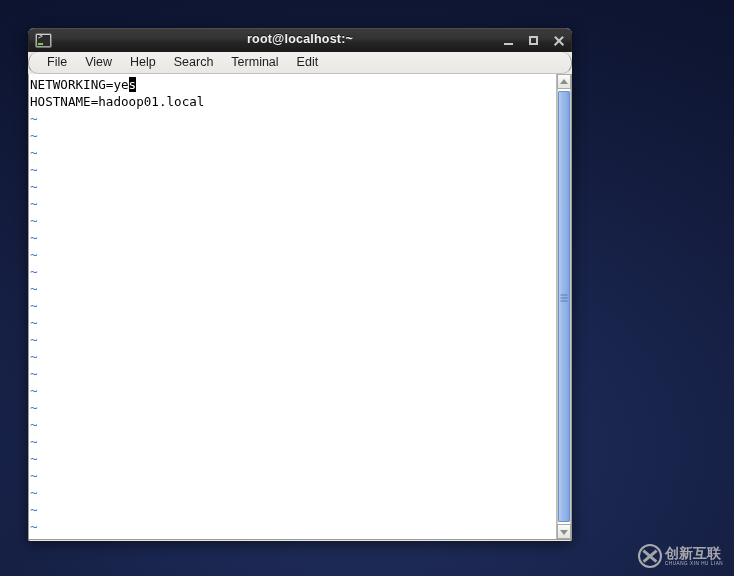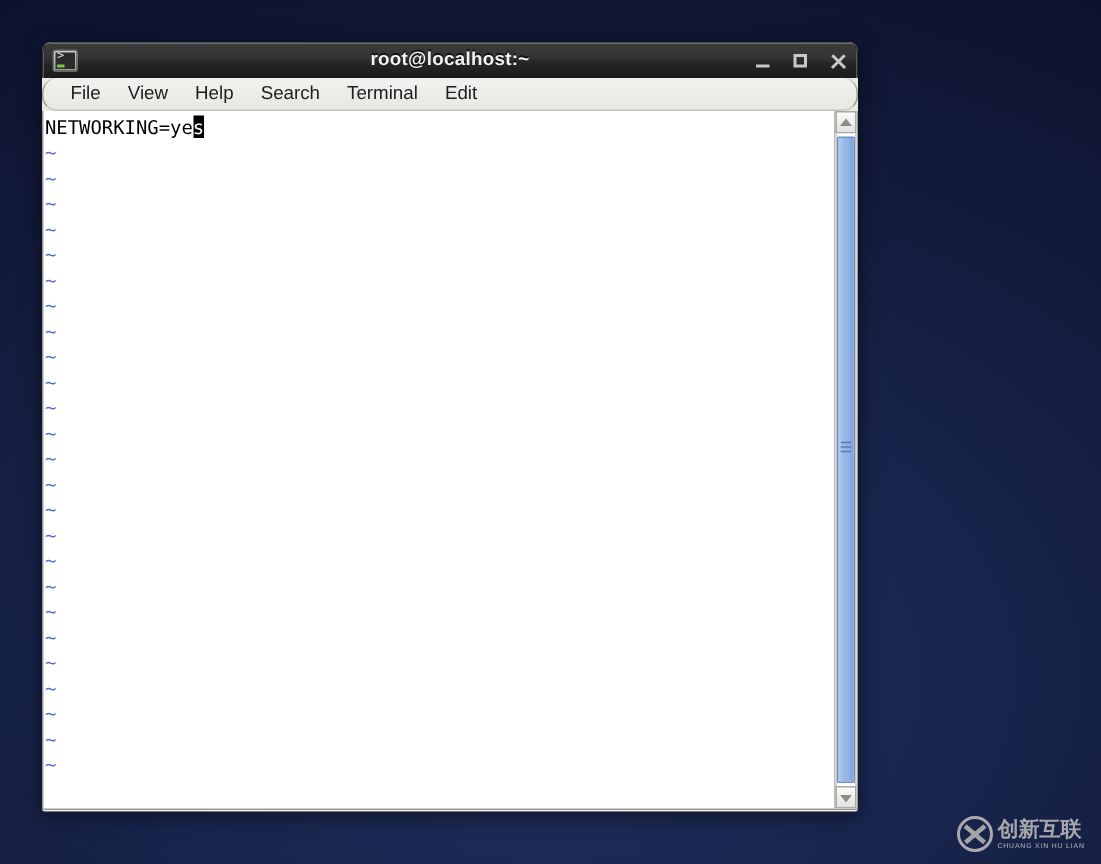--- a/index.html
+++ b/index.html
@@ -341,20 +341,21 @@
       <div class="menu-item">View</div>
       <div class="menu-item">Help</div>
       <div class="menu-item">Search</div>
       <div class="menu-item">Terminal</div>
       <div class="menu-item">Edit</div>
     </div>
 
     <div class="term-body">
       <div class="term-screen" id="term-screen">
           <div class="term-line">NETWORKING=ye<span class="cursor-block">s</span></div>
+          <div class="term-line">HOSTNAME=hadoop01.local</div>
           <div class="term-line tilde">~</div>
           <div class="term-line tilde">~</div>
           <div class="term-line tilde">~</div>
           <div class="term-line tilde">~</div>
           <div class="term-line tilde">~</div>
           <div class="term-line tilde">~</div>
           <div class="term-line tilde">~</div>
           <div class="term-line tilde">~</div>
           <div class="term-line tilde">~</div>
           <div class="term-line tilde">~</div>

